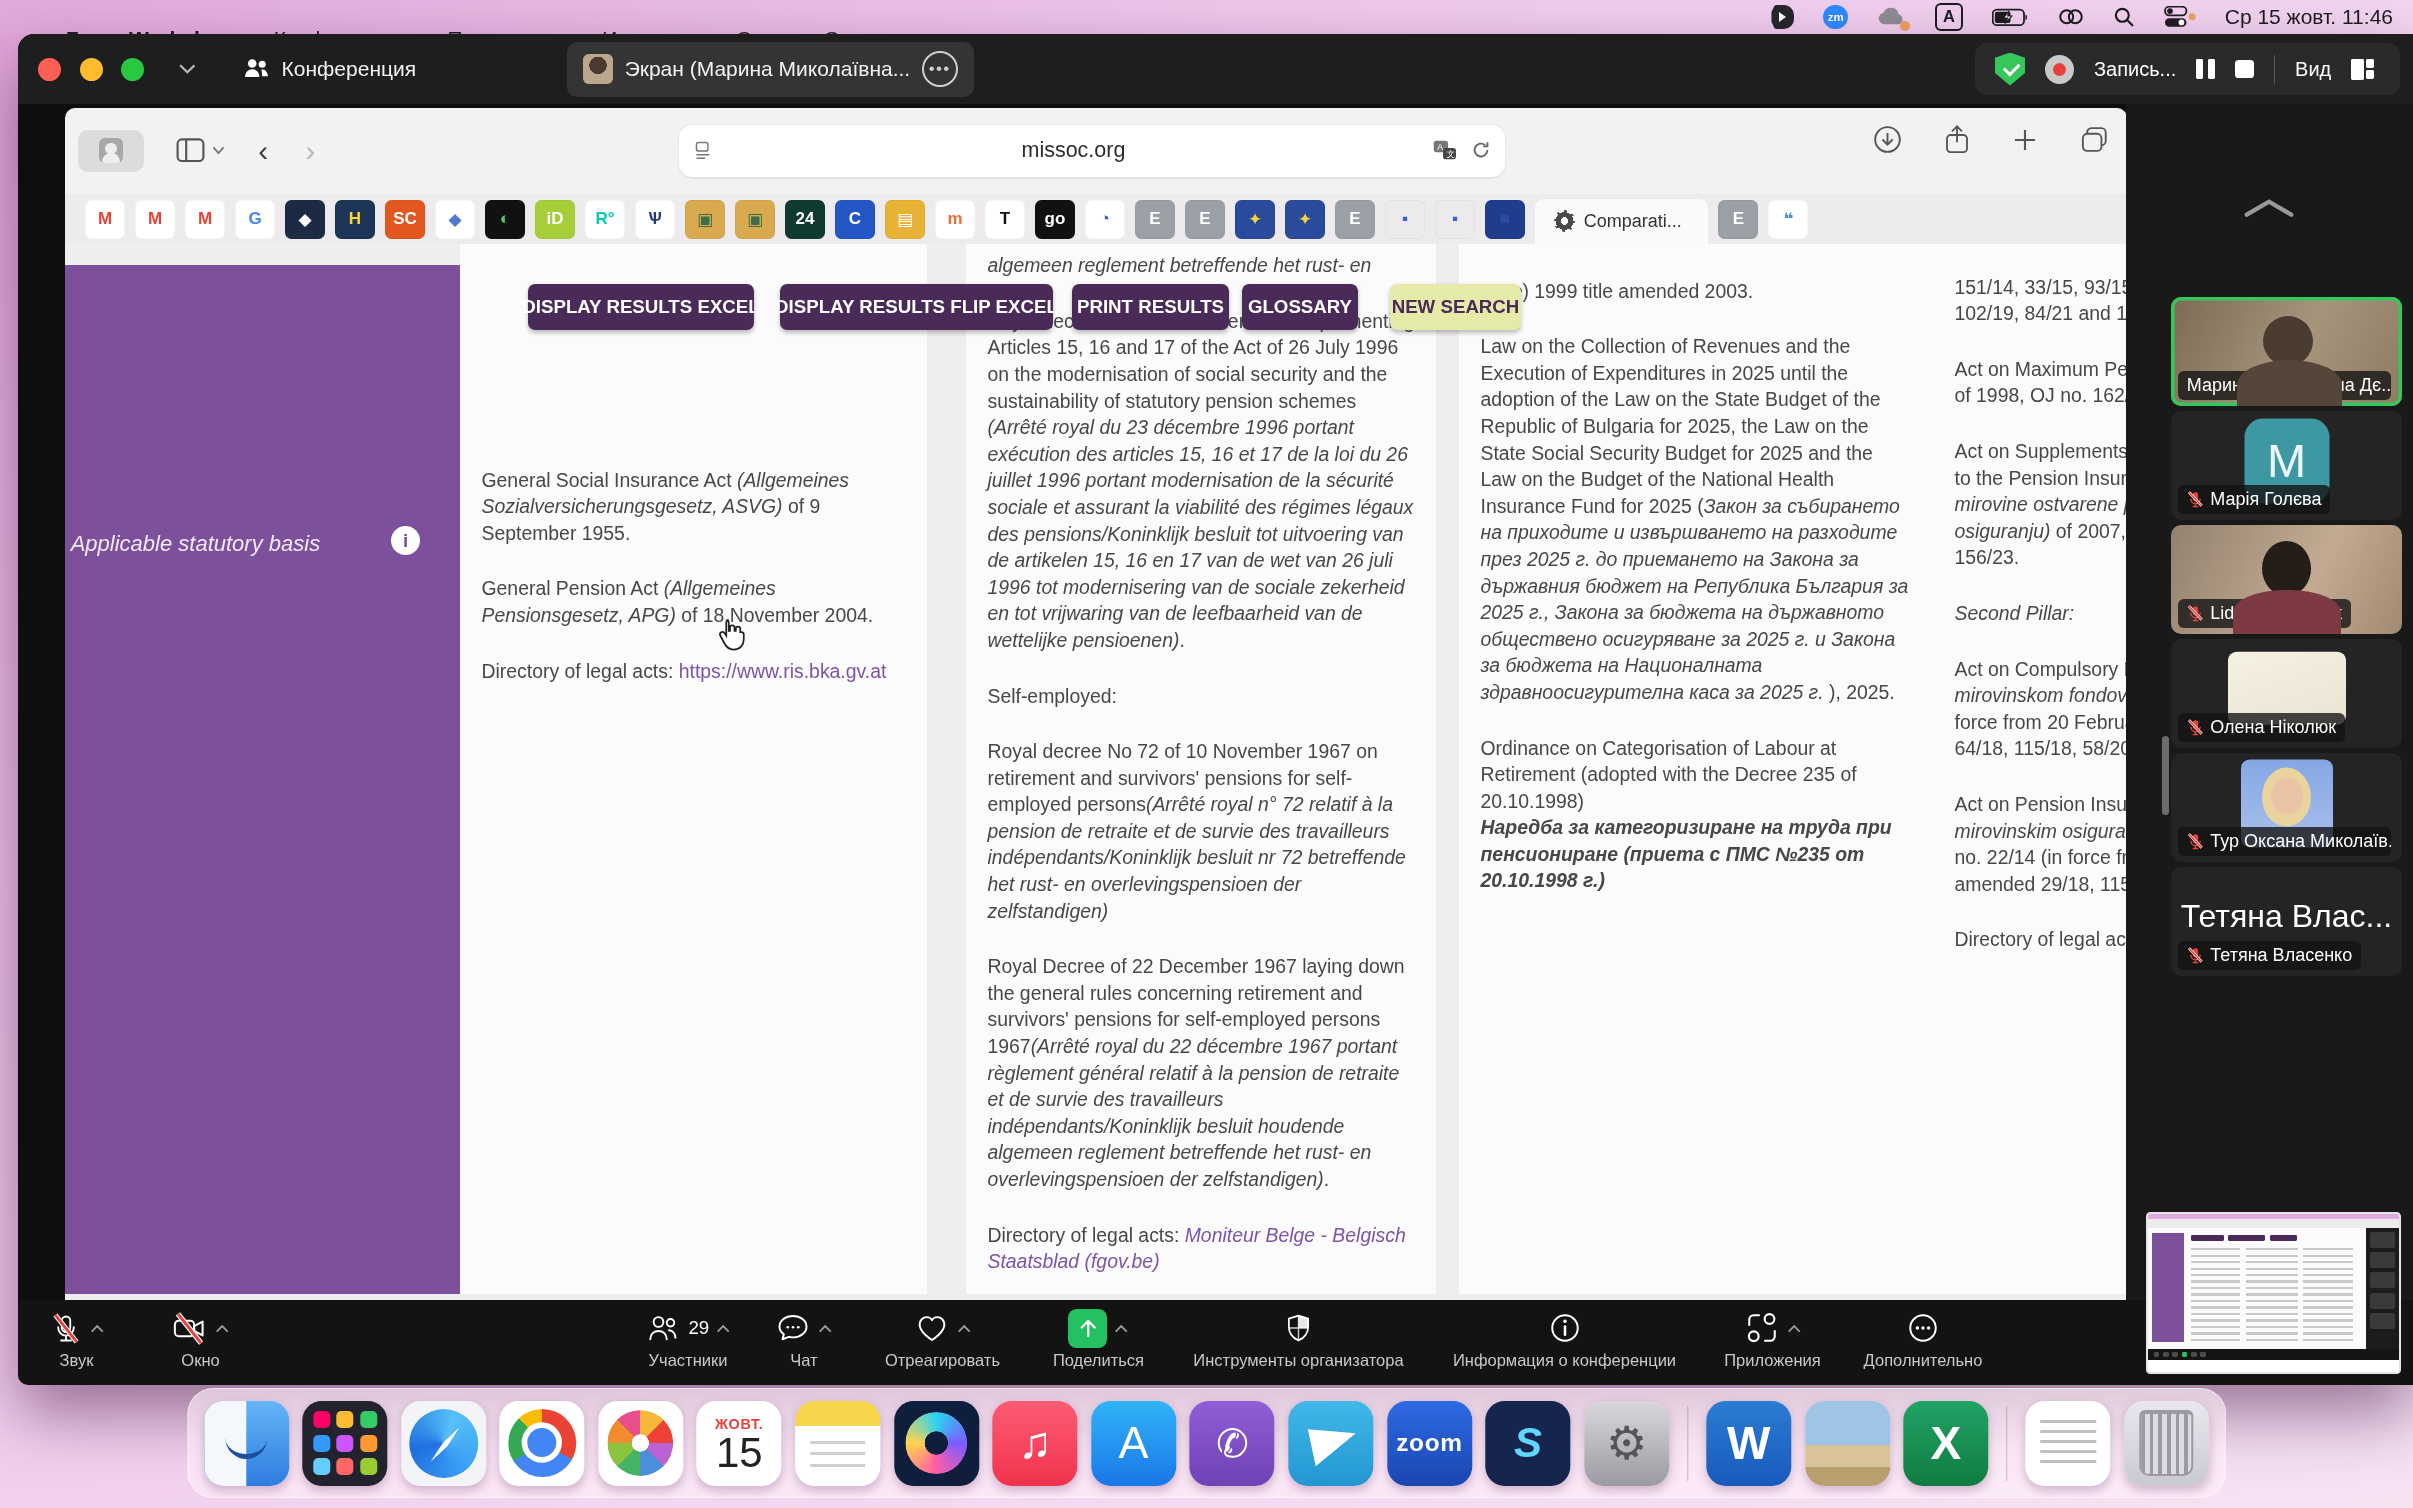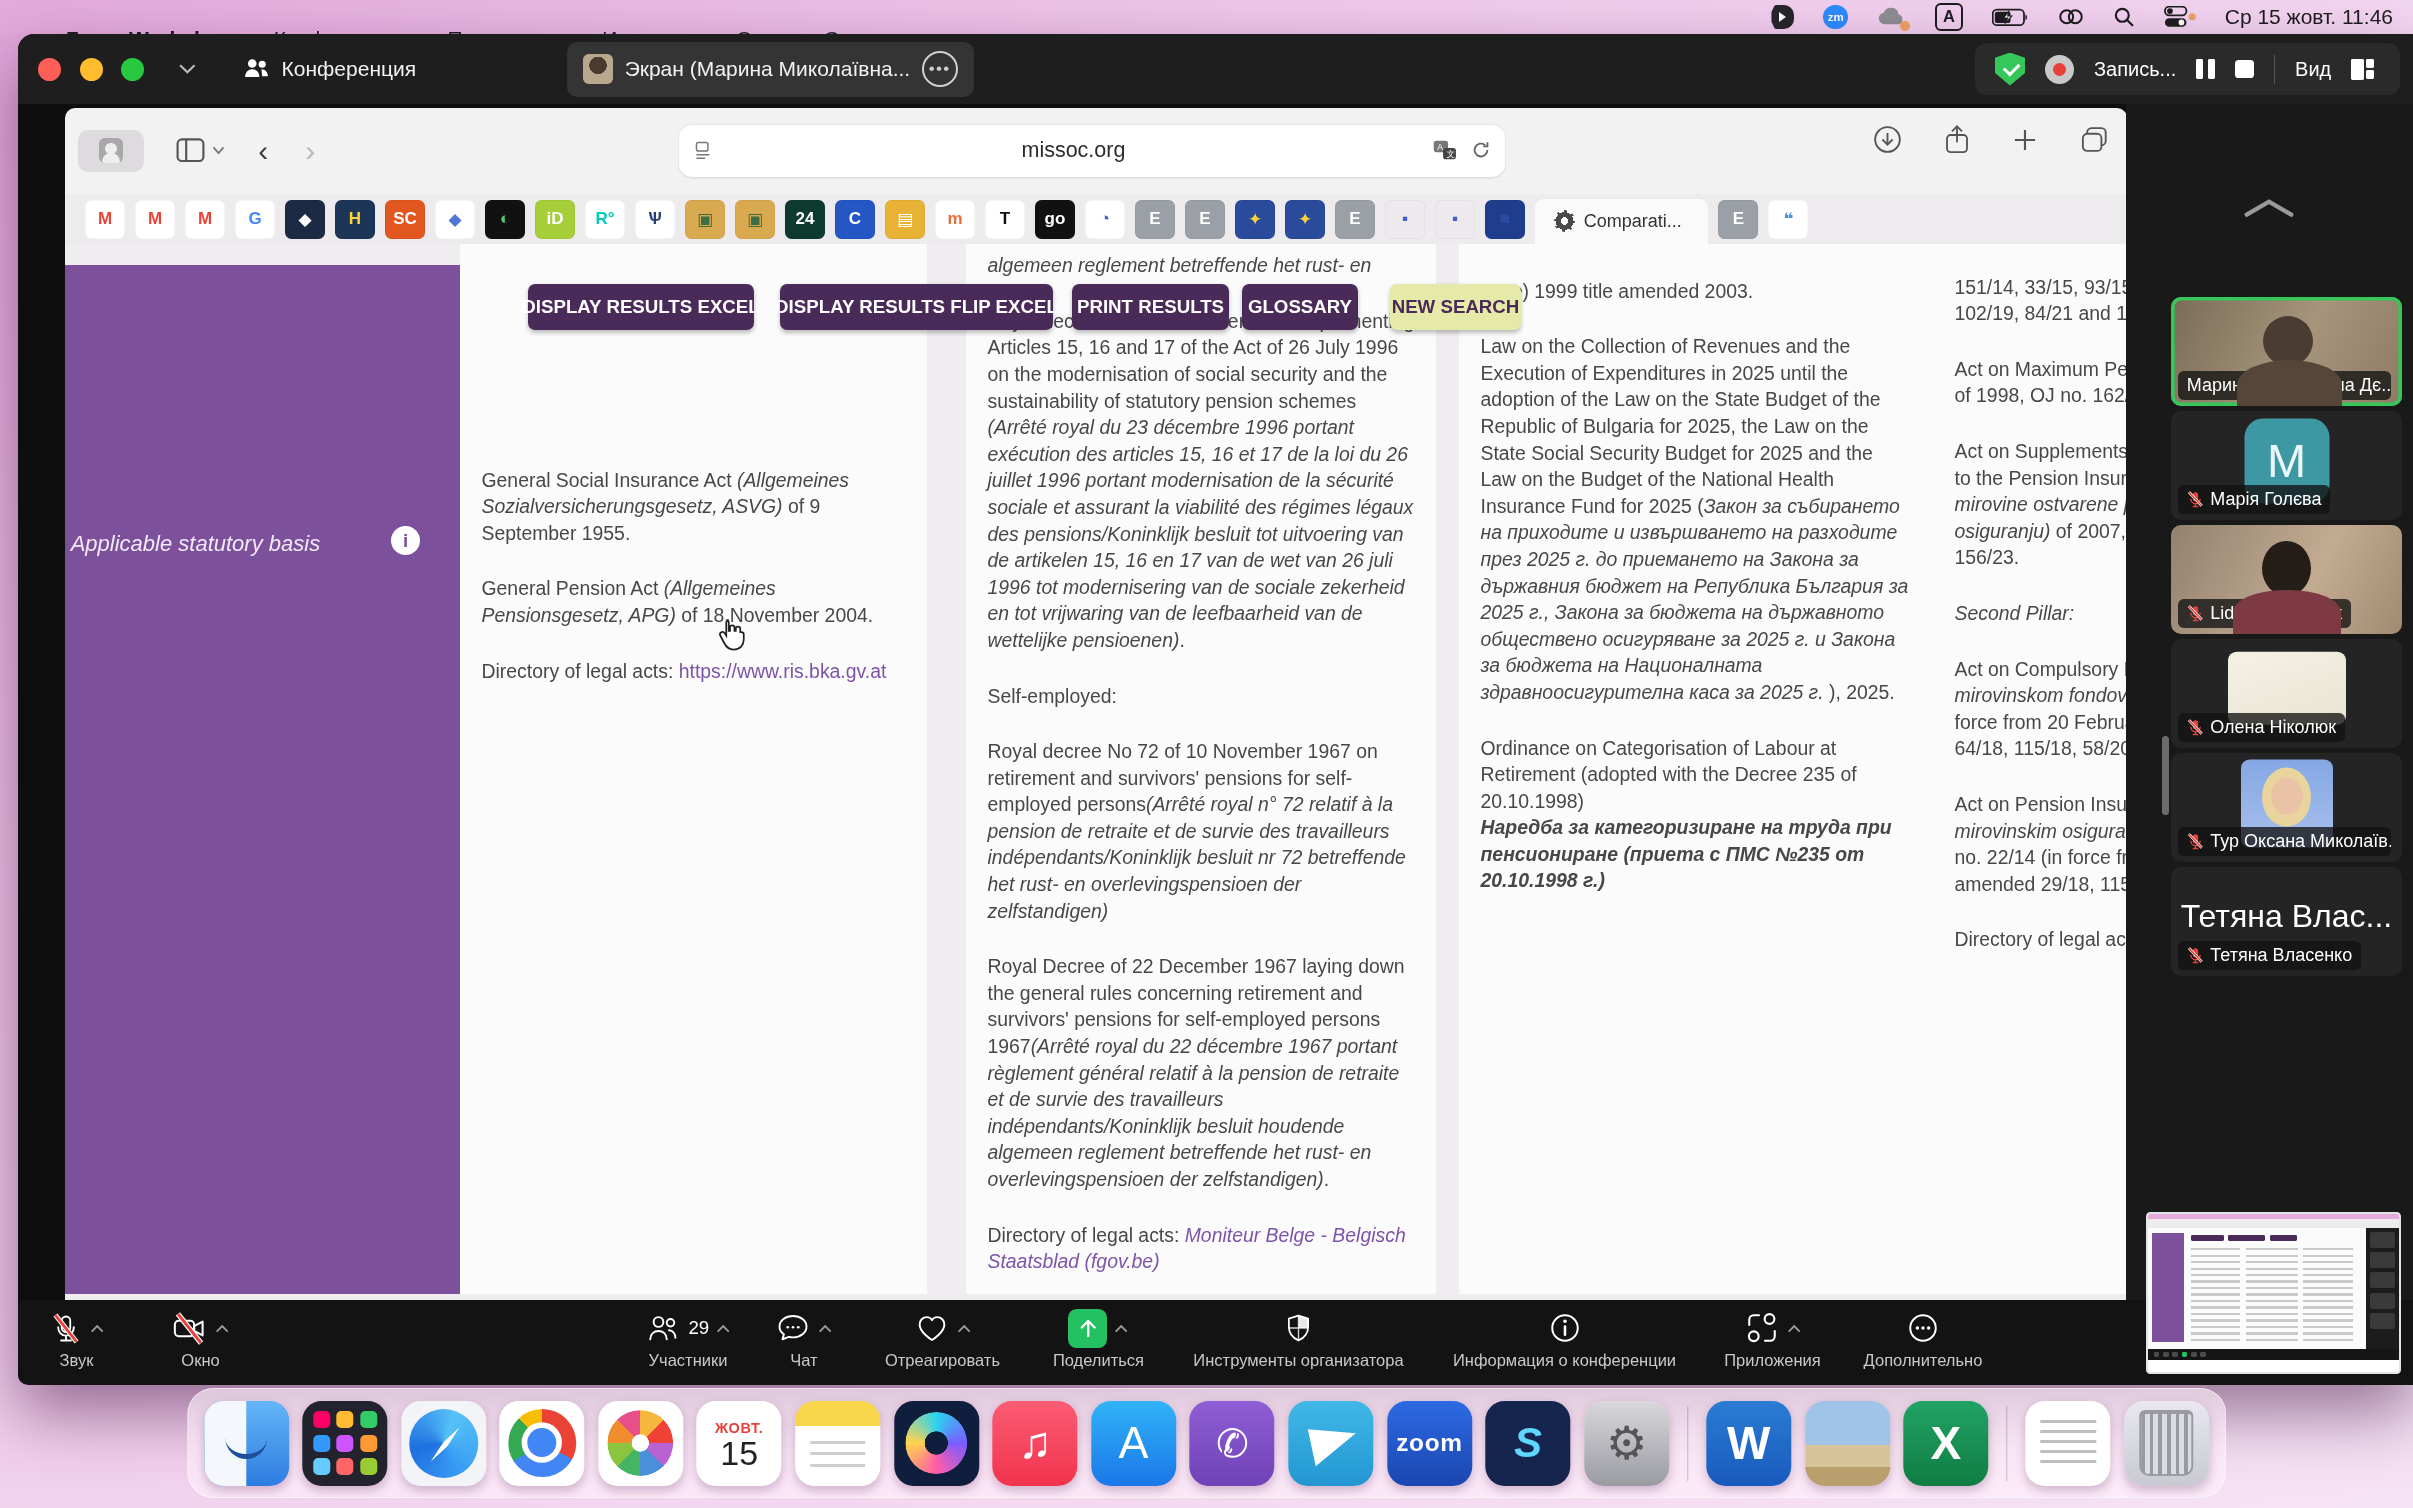--- a/index.html
+++ b/index.html
@@ -191,21 +191,21 @@
   .dk-chrome .c{width:68px;height:68px;border-radius:50%;
     background:conic-gradient(#ea4335 0 33%,#4285f4 33% 66%,#34a853 66% 88%,#fbbc05 88% 100%);position:relative;}
   .dk-chrome .c:after{content:"";position:absolute;left:19.4px;top:19.4px;width:29px;height:29px;border-radius:50%;
     background:#4285f4;box-shadow:0 0 0 5.7px #fff;}
   .dk-photos{background:#fff;}
   .dk-photos .f{width:66px;height:66px;border-radius:50%;
     background:repeating-conic-gradient(#f6b73c 0 45deg,#ef4136 45deg 90deg,#b862d4 90deg 135deg,#4a90d9 135deg 180deg,#45b564 180deg 225deg,#8bc53f 225deg 270deg,#f08c2e 270deg 315deg,#e84f8a 315deg 360deg);
     -webkit-mask:radial-gradient(circle,transparent 0 18%,#000 19%);mask:radial-gradient(circle,transparent 0 18%,#000 19%);}
   .dk-calendar{background:#fff;flex-direction:column;}
   .dk-calendar .mo{color:#e8413c;font-size:14.4px;font-weight:700;letter-spacing:0.7px;margin-top:4.3px;}
-  .dk-calendar .dy{color:#222;font-size:34px;font-weight:300;line-height:1;}
+  .dk-calendar .dy{color:#222;font-size:42px;font-weight:300;line-height:1;}
   .dk-notes{background:linear-gradient(180deg,#f7d64b 0 30%,#fff 30%);}
   .dk-notes .lines{width:55px;height:29px;margin-top:24.4px;background:repeating-linear-gradient(#cfcfcf 0 2.9px,transparent 2.9px 11.5px);}
   .dk-paint-app{background:#0e1e3c;}
   .dk-paint-app .sw{width:62px;height:62px;border-radius:50%;
     background:conic-gradient(#2bd4f0,#7a5cff,#ff5ca8,#ffd34e,#2bd4f0);
     -webkit-mask:radial-gradient(circle,transparent 0 26%,#000 27%);mask:radial-gradient(circle,transparent 0 26%,#000 27%);}
   .dk-music{background:linear-gradient(180deg,#fb5c74,#f2334d);color:#fff;font-size:45px;}
   .dk-app-store{background:linear-gradient(180deg,#30b3f7,#1a77e8);color:#fff;font-size:45px;font-weight:400;}
   .dk-viber{background:linear-gradient(180deg,#8f5ed6,#6f42b5);color:#fff;font-size:39px;}
   .dk-telegram{background:linear-gradient(180deg,#41b8e8,#2396d1);}

